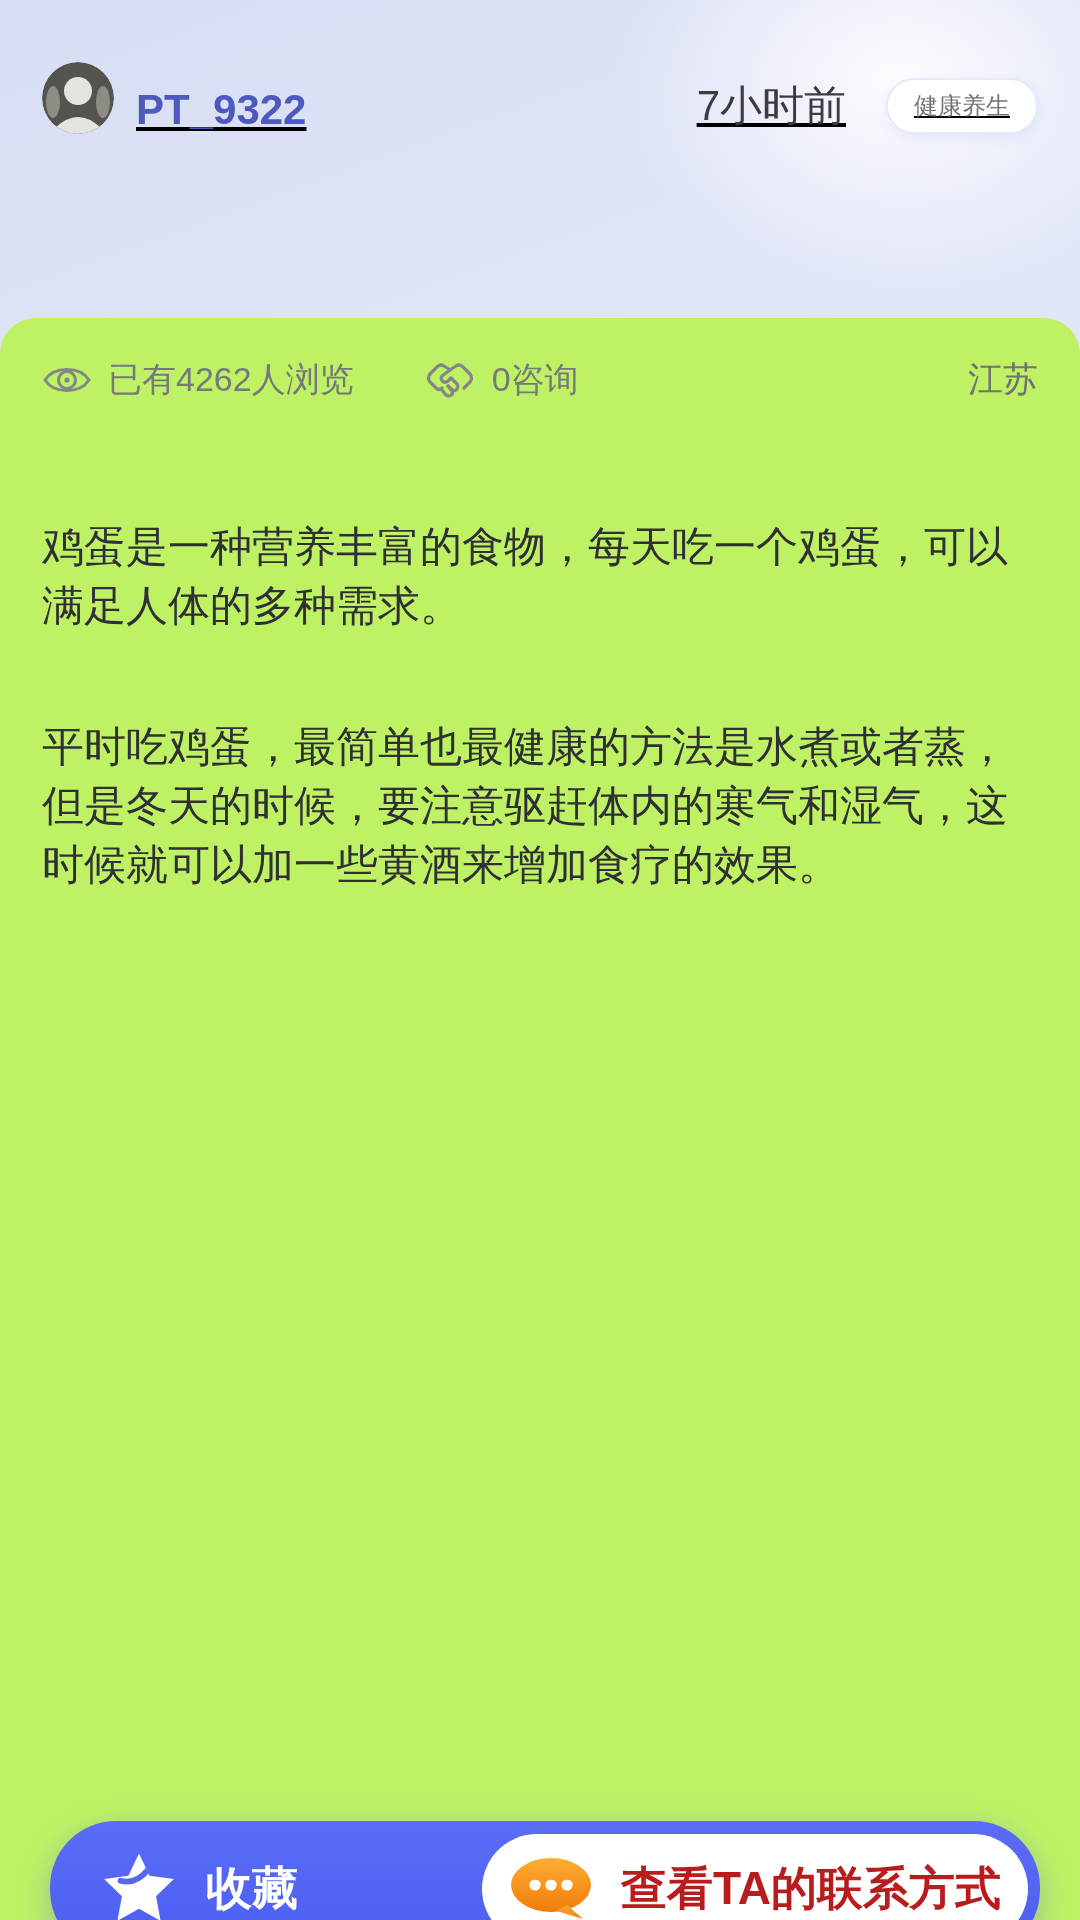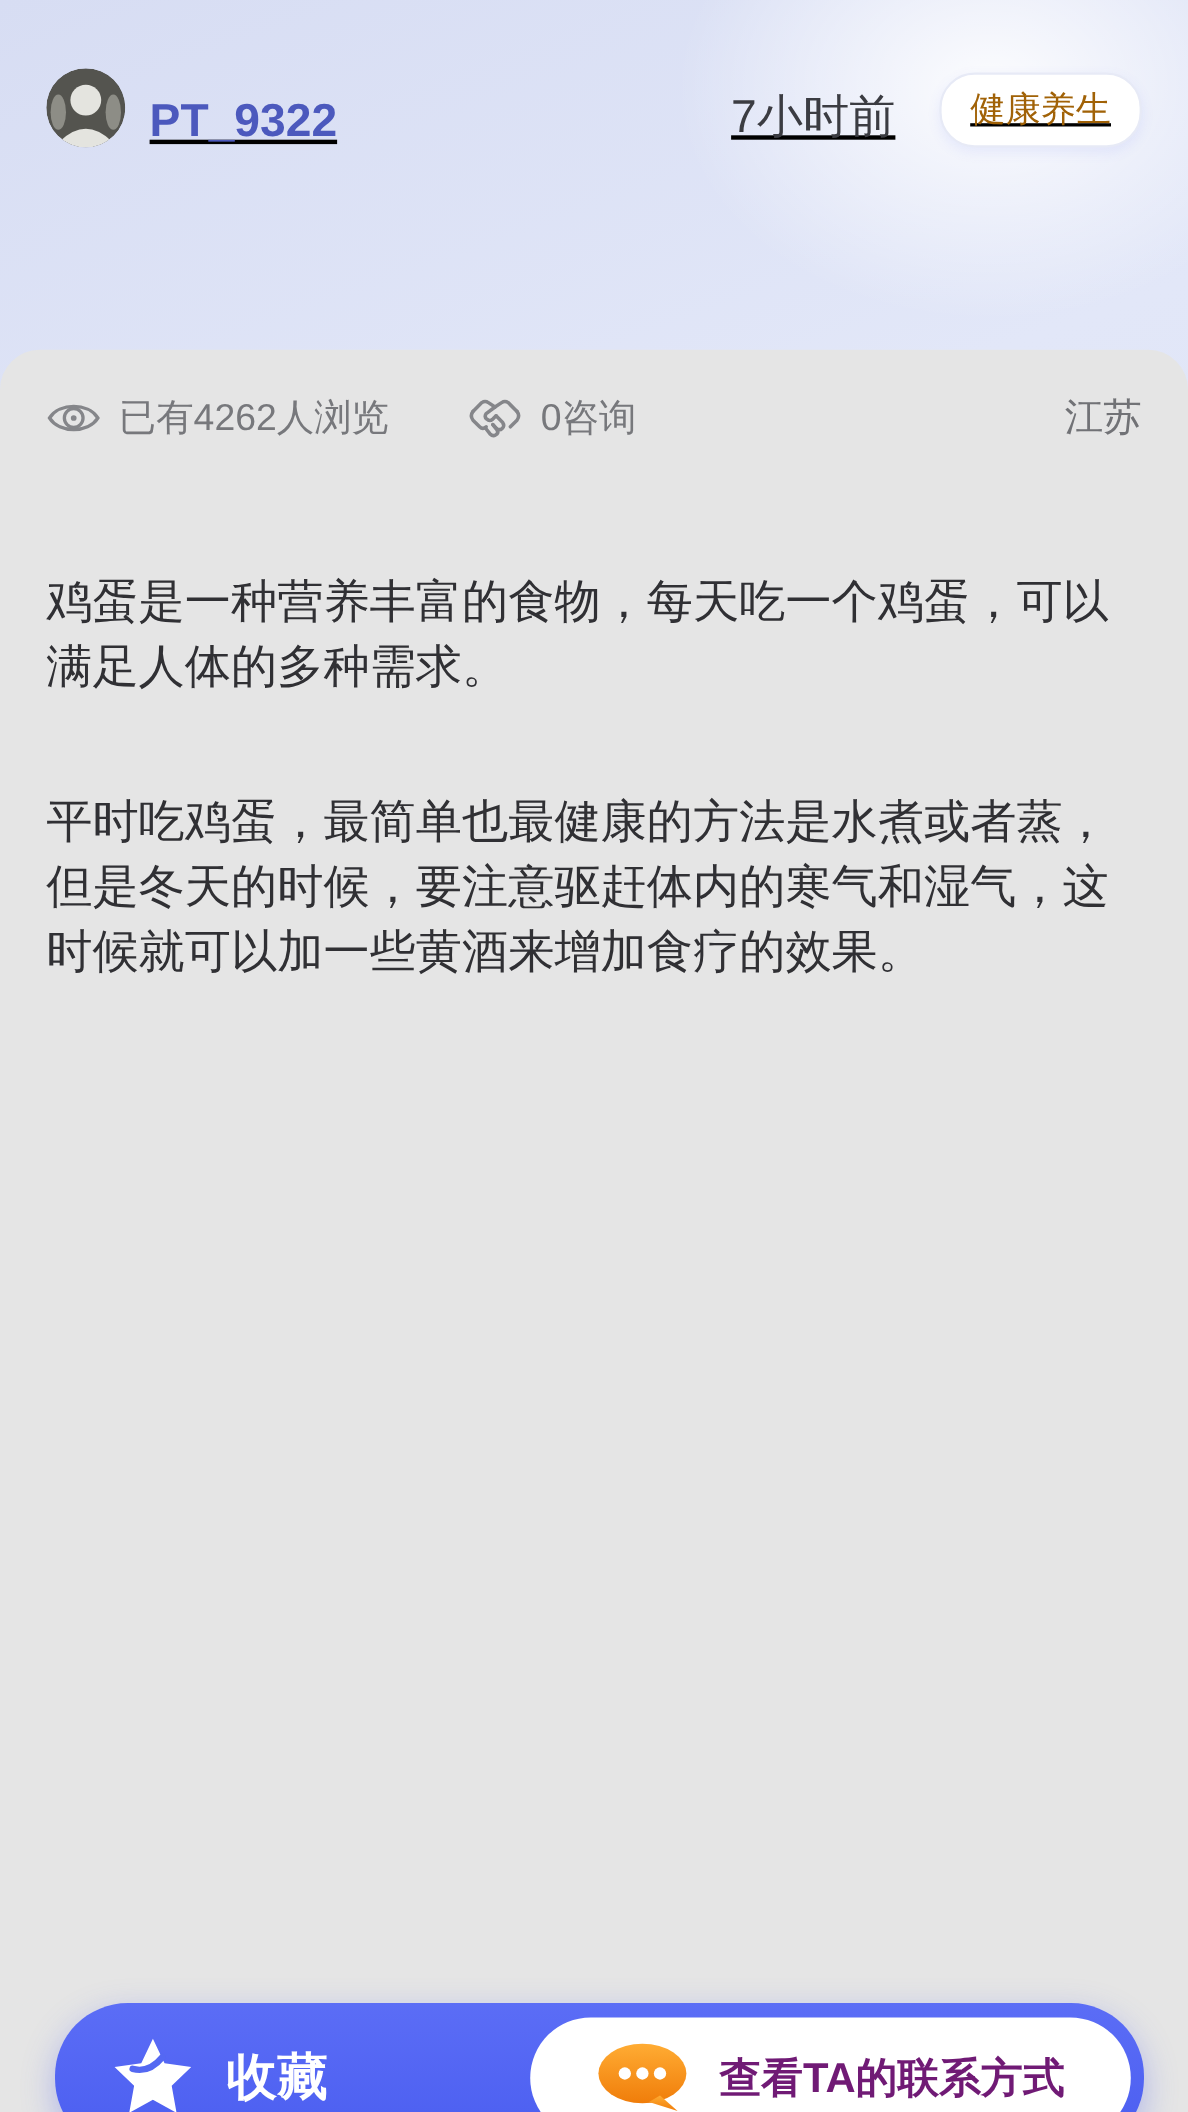--- a/index.html
+++ b/index.html
@@ -18,26 +18,26 @@
   .page-title {
     font-size:46px; line-height:64px; font-weight:700; color:#23263a;
   }
   .author-row { margin-top:30px; display:flex; align-items:flex-end; height:78px;text-decoration:underline; }
   .avatar { width:72px; height:72px; border-radius:50%; overflow:hidden; flex:0 0 auto; }
   .username { margin-left:22px; font-size:42px; font-weight:700; color:#4c59bd; }
   .author-spacer { flex:1; }
   .post-time { font-size:42px; color:#3b3c42; margin-right:40px; }
   .category-badge {
     background:#ffffff; border:2px solid #e7eaf6; border-radius:32px;
-    padding:10px 26px; font-size:32px; color:#a16207;
+    padding:10px 26px; font-size:24px; color:#737373;
     box-shadow:0 4px 12px rgba(90,108,242,.10);
   }
   .card {
     position:absolute; left:0; right:0; top:318px; bottom:0;
-    background:#e5e5e5; border-radius:36px 36px 0 0;
+    background:#bef264; border-radius:36px 36px 0 0;
     padding:0 42px;
   }
   .stats-row { padding-top:38px; display:flex; align-items:center; color:#77787c; font-size:34px; }
   .stat { display:flex; align-items:center; gap:16px; }
   .stat + .stat { margin-left:70px; }
   .stat-icon { display:inline-flex; flex:0 0 auto; }
   .location-label { margin-left:auto; font-size:35px; color:#717276; }
   .article p { font-size:42px; line-height:59px; color:#303034; }
   .para-1 { margin-top:114px; }
   .para-2 { margin-top:412px; }
@@ -53,21 +53,21 @@
     width:432px; height:100%; background:none; border:none; cursor:pointer;
     font-family:inherit;
   }
   .favorite-label { font-size:46px; font-weight:700; color:#ffffff; }
   .contact-button {
     position:absolute; left:432px; right:12px; top:13px; bottom:12px;
     background:#ffffff; border:none; border-radius:56px; cursor:pointer;
     display:flex; align-items:center; justify-content:center; gap:24px;
     font-family:inherit;
   }
-  .contact-label { font-size:38px; font-weight:700; color:#701a75; }
+  .contact-label { font-size:46px; font-weight:700; color:#b91c1c; }
   .icon-svg { display:block; }
 </style>
 </head>
 <body>
 
 <div class="bg-glow"></div>
 
 <div class="header">
 
   <div class="author-row">

